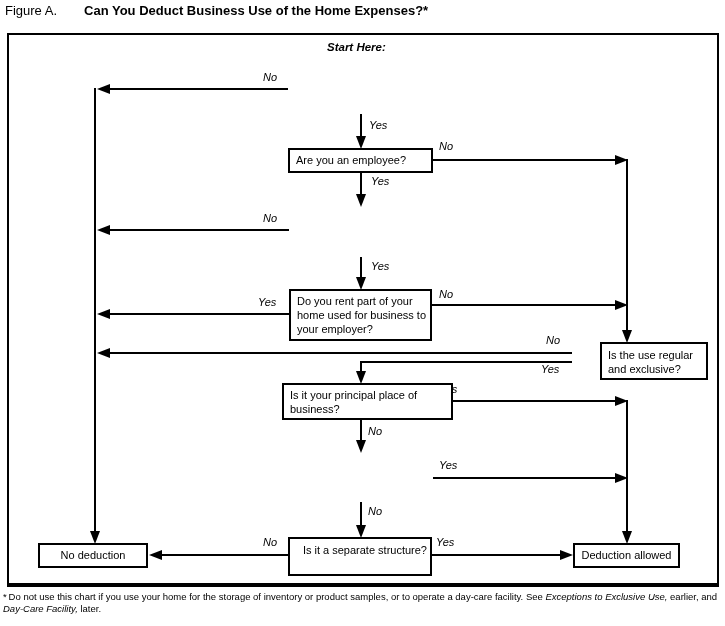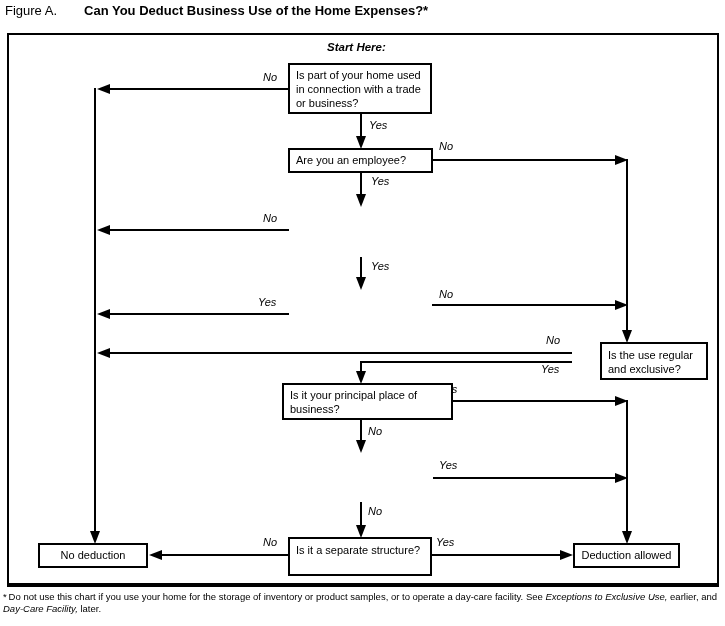--- a/index.html
+++ b/index.html
@@ -102,24 +102,24 @@
   <div class="lbl" style="left:368px;top:505px;">No</div>
 
   <div class="hline" style="left:158px;top:554px;width:130px;"></div>
   <div class="arr arr-l" style="left:149px;top:550px;"></div>
   <div class="lbl" style="left:263px;top:536px;">No</div>
 
   <div class="hline" style="left:432px;top:554px;width:129px;"></div>
   <div class="arr arr-r" style="left:560px;top:550px;"></div>
   <div class="lbl" style="left:436px;top:536px;">Yes</div>
 
-  <div class="qbox" style="left:288px;top:63px;width:144px;height:51px;">Is part of your home used in connection with a trade or business?</div>
   <div class="qbox" style="left:288px;top:148px;width:145px;height:25px;">Are you an employee?</div>
+  <div class="qbox" style="left:289px;top:289px;width:143px;height:52px;">Do you rent part of your home used for business to your employer?</div>
   <div class="qbox" style="left:572px;top:342px;width:108px;height:38px;padding-top:4px;margin-left:28px;">Is the use regular and exclusive?</div>
   <div class="qbox" style="left:282px;top:383px;width:171px;height:37px;">Is it your principal place of business?</div>
-  <div class="qbox" style="left:288px;top:537px;width:144px;height:39px;padding-top:4px;">Is it a separate structure?</div>
+  <div class="qbox" style="left:288px;top:537px;width:144px;height:39px;padding-top:4px;text-align:right;">Is it a separate structure?</div>
 
   <div class="term" style="left:38px;top:543px;width:110px;height:25px;">No deduction</div>
   <div class="term" style="left:573px;top:543px;width:107px;height:25px;">Deduction allowed</div>
 
   <div class="footnote"><span>* Do not use this chart if you use your home for the storage of inventory or product samples, or to operate a day-care facility. See </span><span class="it">Exceptions to Exclusive Use,</span><span> earlier, and </span><span class="it">Day-Care Facility,</span><span> later.</span></div>
 
 </div>
 
 </body></html>

